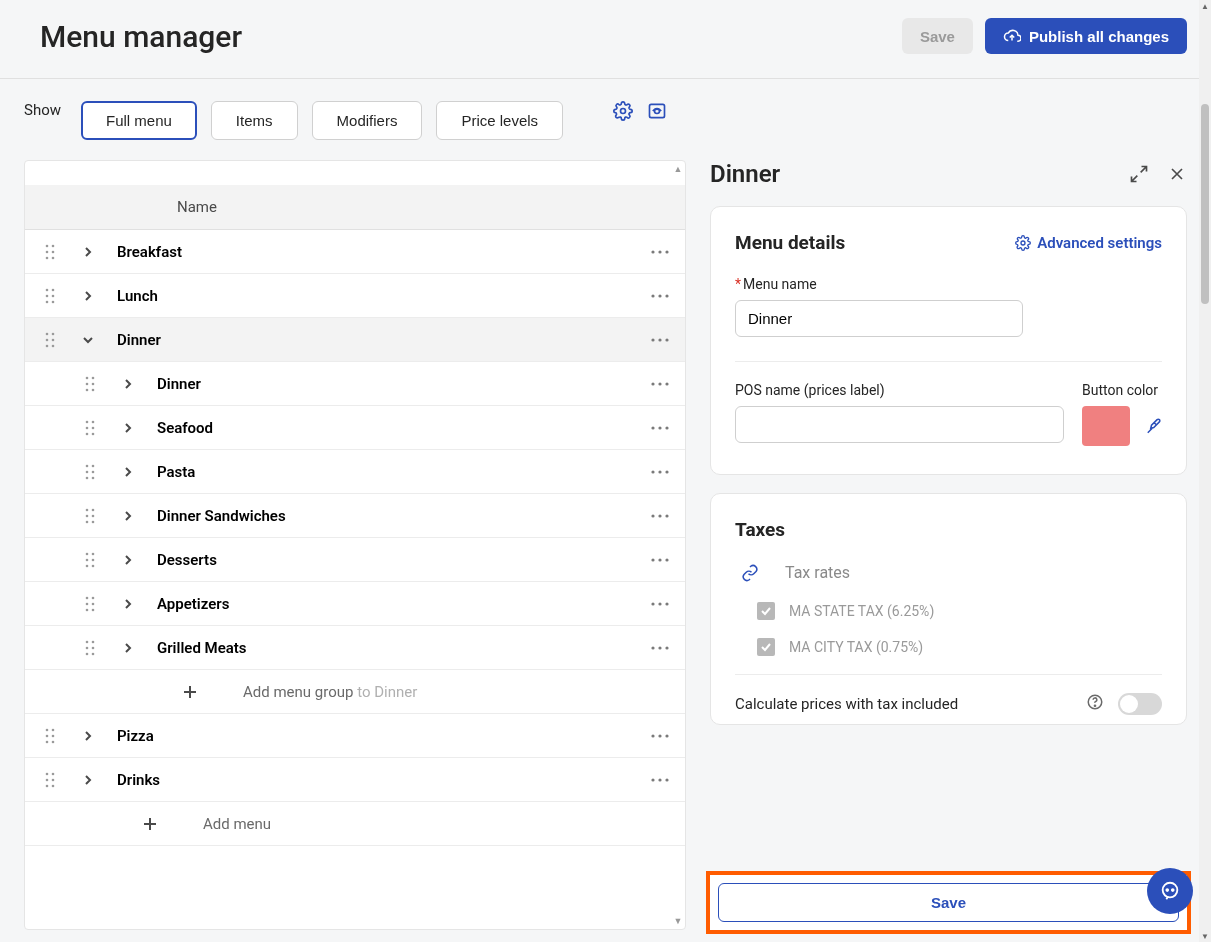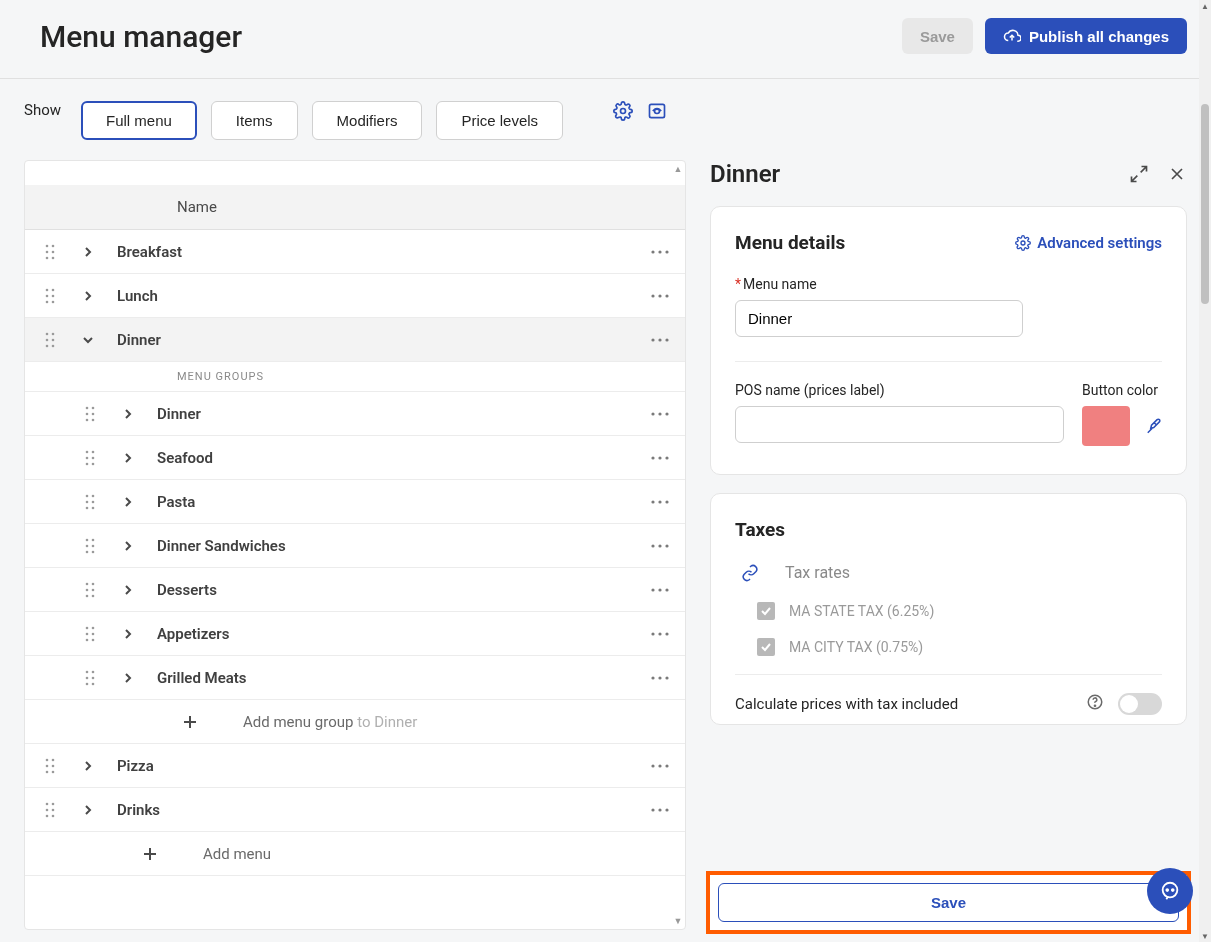--- a/index.html
+++ b/index.html
@@ -29,21 +29,21 @@
 .left-panel { flex: 0 0 662px; background: #fff; border: 1px solid #e5e5e5; border-radius: 4px; position: relative; overflow: hidden; }
 .left-scroll { overflow-y: auto; height: 100%; }
 
 
 .table-head { background: #f3f3f3; border-bottom: 1px solid #e0e0e0; padding: 13px 0 13px 152px; font-size: 15px; color: #4a4a4a; margin-top: 24px; }
 .row { display: flex; align-items: center; border-bottom: 1px solid #ececec; height: 44px; padding: 0 16px 0 0; }
 .row.selected { background: #f3f3f3; }
 .drag { width: 18px; color: #9a9a9a; margin-left: 16px; display: flex; align-items: center; justify-content: center; cursor: grab; }
 .drag.indent { margin-left: 56px; }
 .chev { width: 18px; margin-left: 20px; display: flex; align-items: center; justify-content: center; cursor: pointer; }
-.rowname { margin-left: 20px; color: #404040; font-weight: 600; font-size: 15px; cursor: pointer; }
+.rowname { margin-left: 20px; color: #000000; font-weight: 600; font-size: 15px; cursor: pointer; }
 .dots { margin-left: auto; color: #7a7a7a; cursor: pointer; display: flex; }
 .subhead-label { font-size: 11px; letter-spacing: 1px; color: #8a8a8a; padding: 8px 0 8px 152px; border-bottom: 1px solid #ececec; }
 .addrow { display: flex; align-items: center; height: 44px; border-bottom: 1px solid #ececec; gap: 26px; }
 .addrow .plus { margin-left: 100px; width: 18px; display: flex; align-items: center; justify-content: center; color: #4a4a4a; }
 .addrow .addtext { margin-left: 18px; color: #6a6a6a; font-size: 15px; }
 .addrow .addtext .dim { color: #b0b0b0; }
 
 
 .scr-up, .scr-down { position: absolute; right: 1px; width: 12px; height: 12px; color: #999; font-size: 9px; display:flex; align-items:center; justify-content:center; }
 .scr-up { top: 2px; } .scr-down { bottom: 2px; }
@@ -219,21 +219,20 @@
           <span class="rowname">Dinner</span>
           <span class="dots">
               <svg width="18" height="4" viewBox="0 0 18 4">
                 <circle cx="2" cy="2" r="1.6" fill="#7a7a7a"></circle>
                 <circle cx="9" cy="2" r="1.6" fill="#7a7a7a"></circle>
                 <circle cx="16" cy="2" r="1.6" fill="#7a7a7a"></circle>
               </svg>
             </span>
         </div>
 
-        <div class="subhead-label">MENU GROUPS</div>
 
         <div class="row">
           <span class="drag indent">
               <svg width="10" height="16" viewBox="0 0 10 16">
                 <circle cx="2" cy="2" r="1.3" fill="#9a9a9a"></circle>
                 <circle cx="8" cy="2" r="1.3" fill="#9a9a9a"></circle>
                 <circle cx="2" cy="8" r="1.3" fill="#9a9a9a"></circle>
                 <circle cx="8" cy="8" r="1.3" fill="#9a9a9a"></circle>
                 <circle cx="2" cy="14" r="1.3" fill="#9a9a9a"></circle>
                 <circle cx="8" cy="14" r="1.3" fill="#9a9a9a"></circle>

